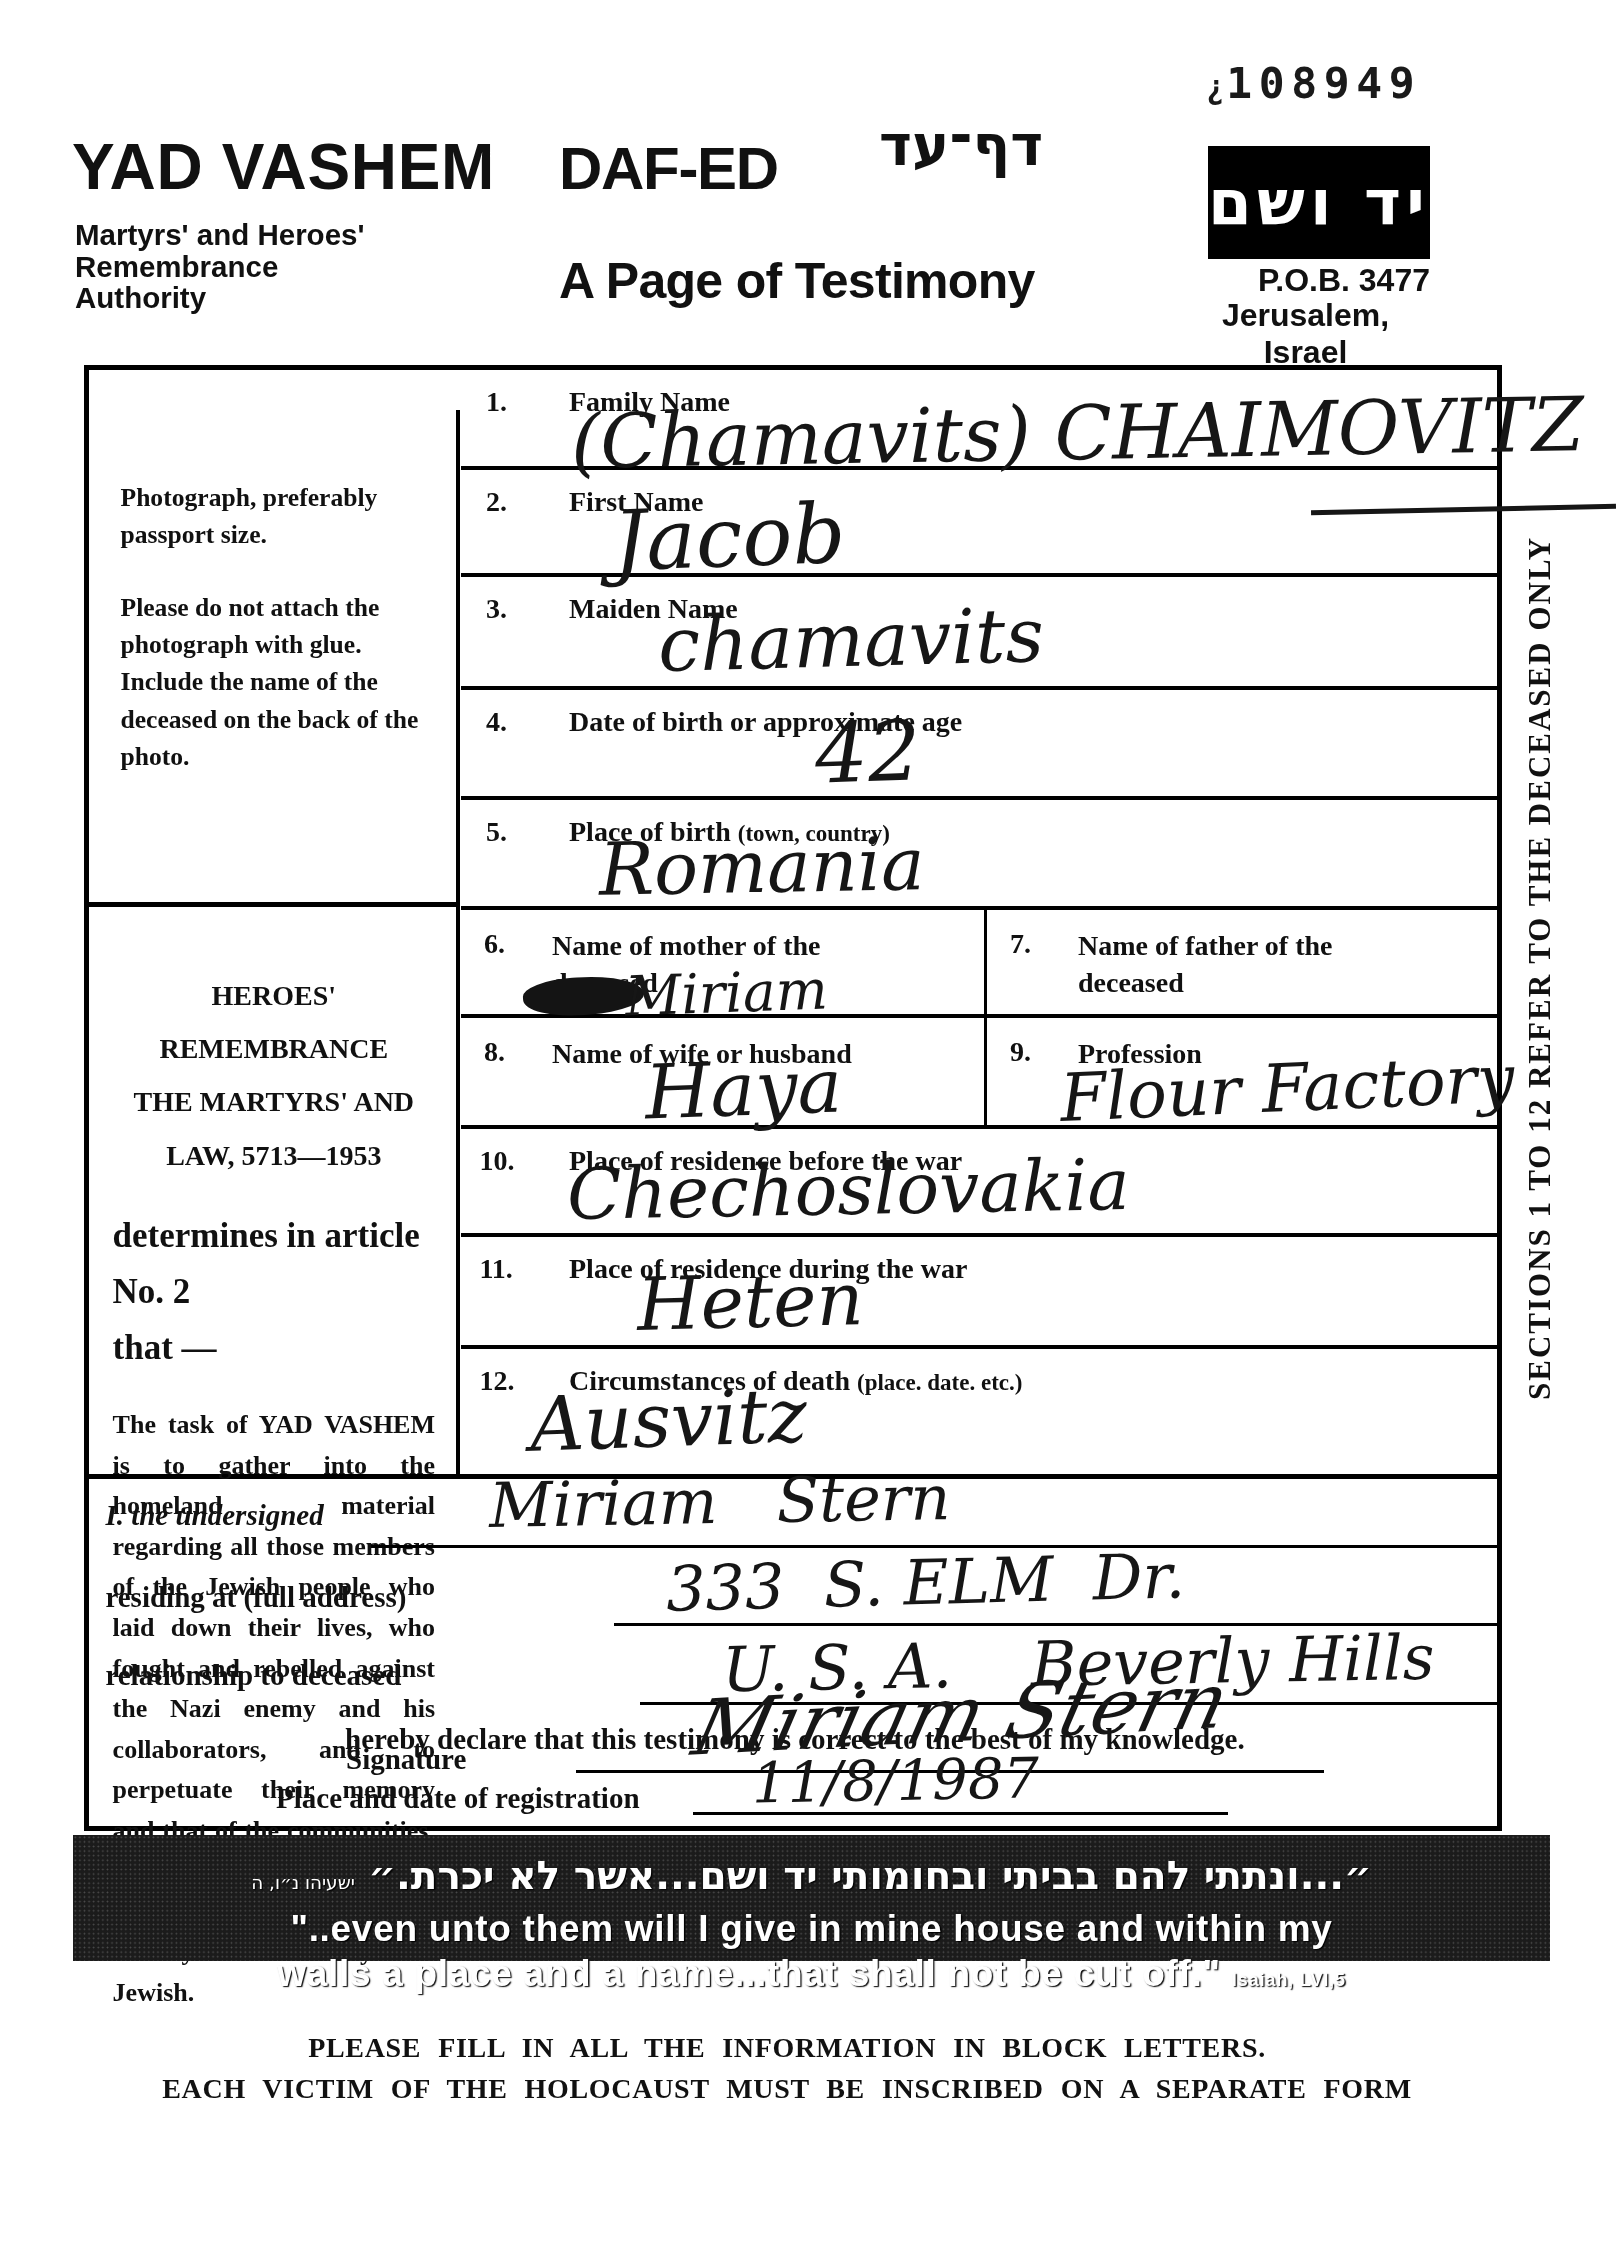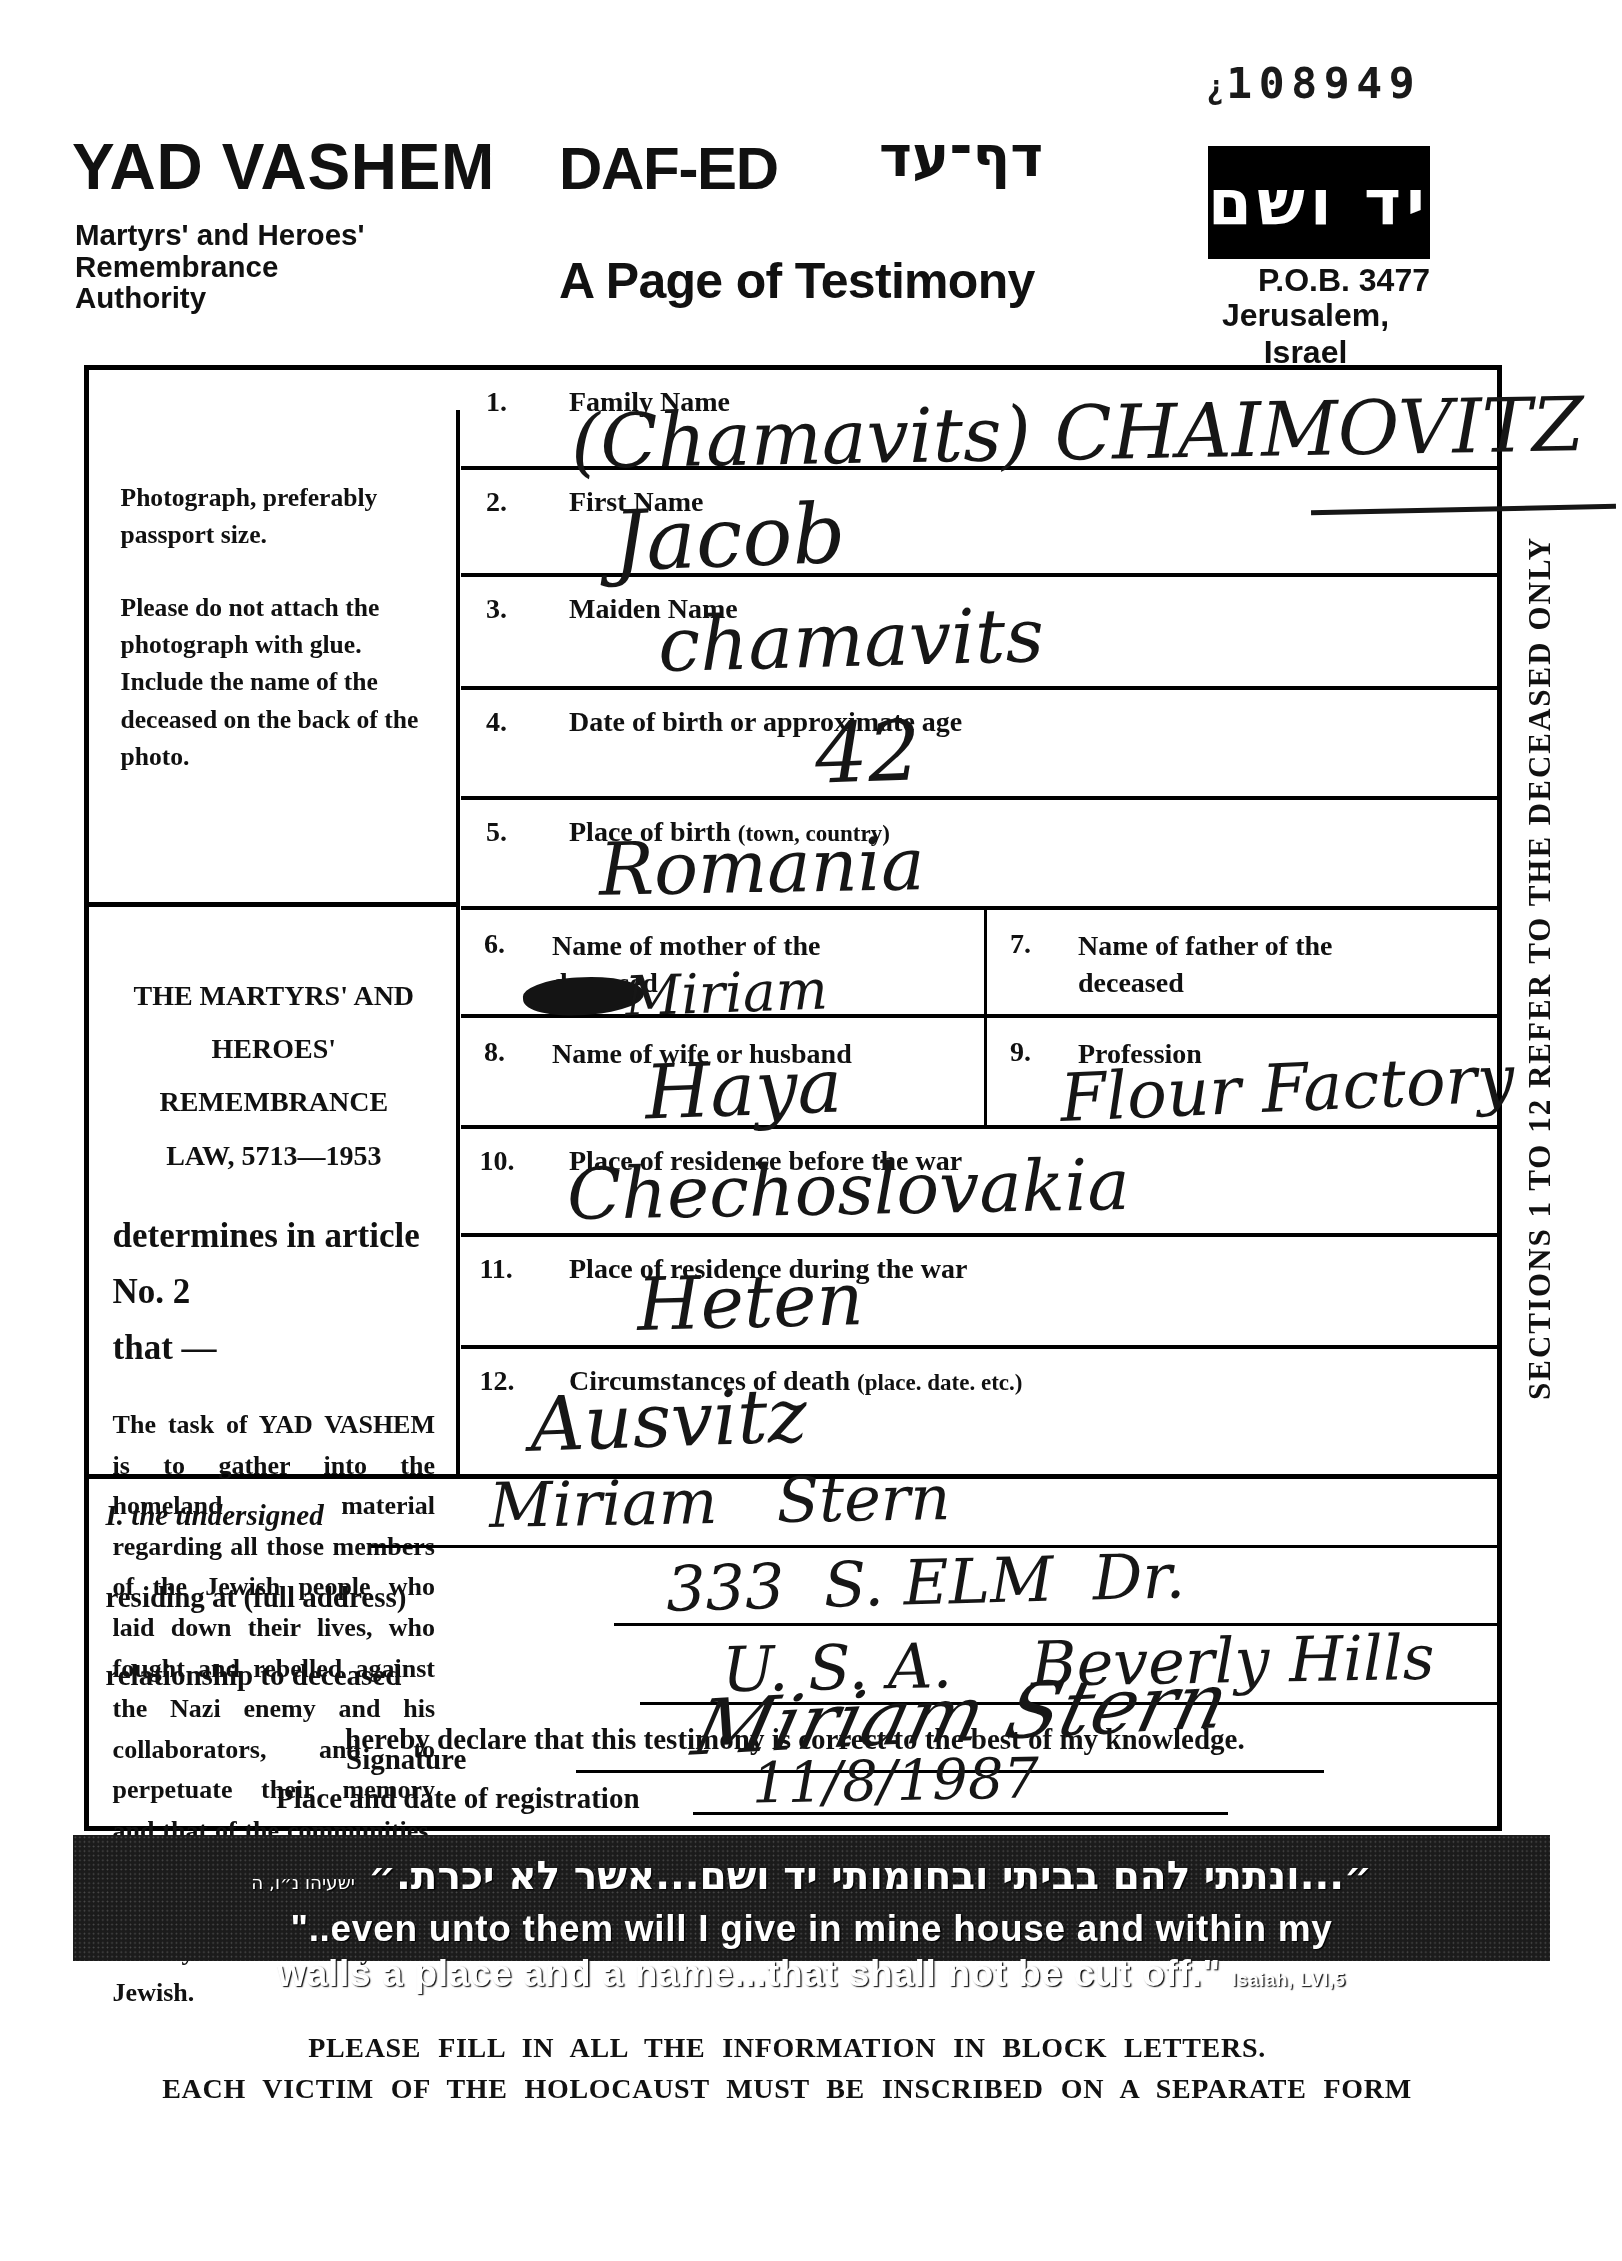--- a/index.html
+++ b/index.html
@@ -11,21 +11,21 @@
          font-size:43px;font-weight:700;letter-spacing:6.6px;color:#1a1a1a;}
   .stamp-prefix{font-size:31.5px;letter-spacing:1.3px;}
 
   
   .h-org{position:absolute;left:72px;top:130px;font-family:"Liberation Sans",sans-serif;
          font-weight:800;font-size:64px;letter-spacing:0.7px;}
   .h-sub{position:absolute;left:75px;top:219px;font-family:"Liberation Sans",sans-serif;
          font-weight:800;font-size:29.5px;line-height:1.07;}
   .h-dafed{position:absolute;left:559px;top:134px;font-family:"Liberation Sans",sans-serif;
            font-weight:800;font-size:60px;letter-spacing:-1.3px;}
-  .h-dafed-heb{position:absolute;left:879px;top:124px;font-family:"DejaVu Sans",sans-serif;
+  .h-dafed-heb{position:absolute;left:879px;top:113px;font-family:"DejaVu Sans",sans-serif;
                font-weight:700;font-size:56px;direction:rtl;}
   .h-testimony{position:absolute;left:559px;top:252px;font-family:"Liberation Sans",sans-serif;
                font-weight:800;font-size:50px;letter-spacing:-0.7px;}
   .logo{position:absolute;left:1208px;top:146px;width:222px;height:113px;background:#000;
         display:flex;align-items:center;justify-content:center;}
   .logo span{color:#fff;font-family:"DejaVu Sans",sans-serif;font-weight:700;font-size:63px;
              letter-spacing:5.2px;direction:rtl;}
   .h-pob{position:absolute;left:1208px;top:262px;width:222px;text-align:right;
          font-family:"Liberation Sans",sans-serif;font-weight:800;font-size:32px;}
   .h-city{position:absolute;left:1181px;top:297px;width:249px;text-align:center;
@@ -147,22 +147,22 @@
   <div class="form-box">
     <div class="top-part">
 
       <div class="left-col">
         <div class="photo-cell">
           <p>Photograph, preferably passport size.</p>
           <p>Please do not attach the photograph with glue. Include the name of the deceased on the back of the photo.</p>
         </div>
         <div class="law-cell">
           <div class="law-title">
+            <div>HEROES' REMEMBRANCE</div>
             <div>THE MARTYRS' AND</div>
-            <div>HEROES' REMEMBRANCE</div>
             <div>LAW, 5713—1953</div>
           </div>
           <div class="law-intro">
             <div>determines in article No. 2</div>
             <div>that —</div>
           </div>
           <p class="law-body">The task of YAD VASHEM is to gather into the homeland material regarding all those members of the Jewish people who laid down their lives, who fought and rebelled against the Nazi enemy and his collaborators, and to perpetuate their memory and that of the communities, organizations, and institutions which were destroyed because they were Jewish.</p>
         </div>
       </div>
 

